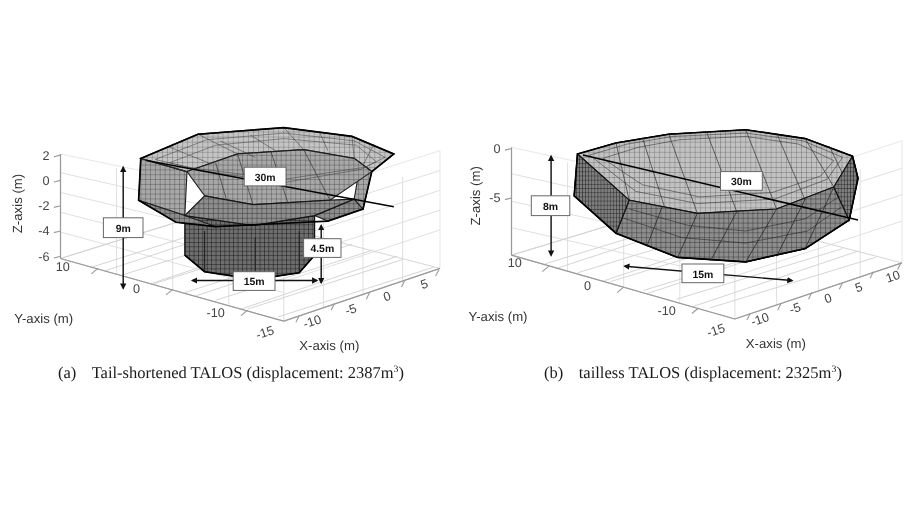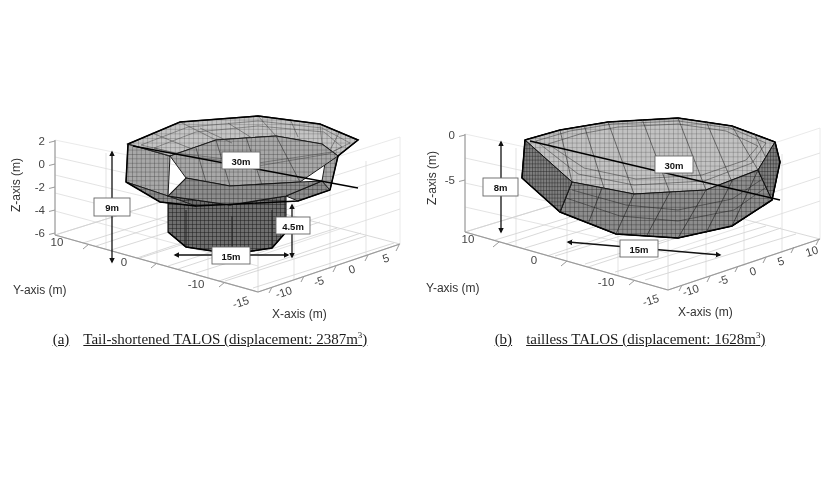--- a/index.html
+++ b/index.html
@@ -12,21 +12,20 @@
   .panel{position:absolute;top:0;height:370px;}
   #panel-a{left:0;width:420px;}
   #panel-b{left:420px;width:420px;}
   .plot{position:absolute;left:0;top:0;width:420px;height:330px;}
   .caption{
     position:absolute;top:330px;left:0;width:420px;
     text-align:center;
     font-family:"Liberation Serif", serif;
     font-size:15px;color:#1b1b1b;
     white-space:nowrap;
-    text-decoration:underline;
   }
   .caption .lbl{margin-right:14px;}
   .caption sup{font-size:9px;vertical-align:super;}
   svg{display:block;}
   text{font-family:"Liberation Sans", sans-serif;fill:#3a3a3a;}
   .tick{font-size:11.5px;fill:#444;}
   .axname{font-size:12px;fill:#333;}
   .dimtxt{font-size:9.5px;fill:#111;font-weight:bold;}
 </style>
 </head>
@@ -365,17 +364,17 @@
         <text class="dimtxt" x="219" y="252.5" text-anchor="middle">15m</text>
       </g>
 
       <g>
         <rect x="235" y="156" width="38" height="17" fill="#fff" stroke="#666" stroke-width="0.9"></rect>
         <text class="dimtxt" x="254" y="168.5" text-anchor="middle">30m</text>
       </g>
     </svg>
 
     <div class="caption">
-      <span class="lbl">(b)</span><span>tailless TALOS (displacement: 1628m</span><sup>3</sup><span>)</span>
+      <span class="lbl">(b)</span><span>tailless TALOS (displacement: 2325m</span><sup>3</sup><span>)</span>
     </div>
   </div>
 
 </div>
 
 </body></html>

